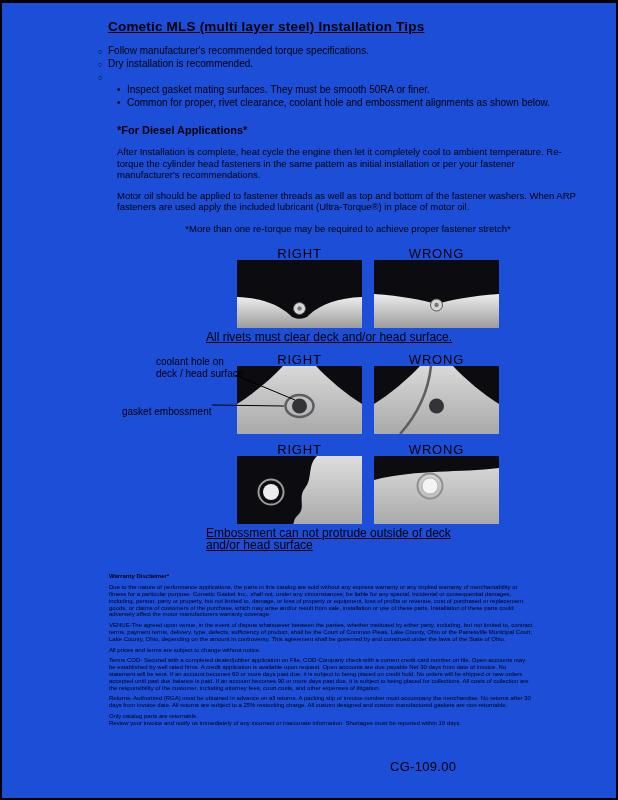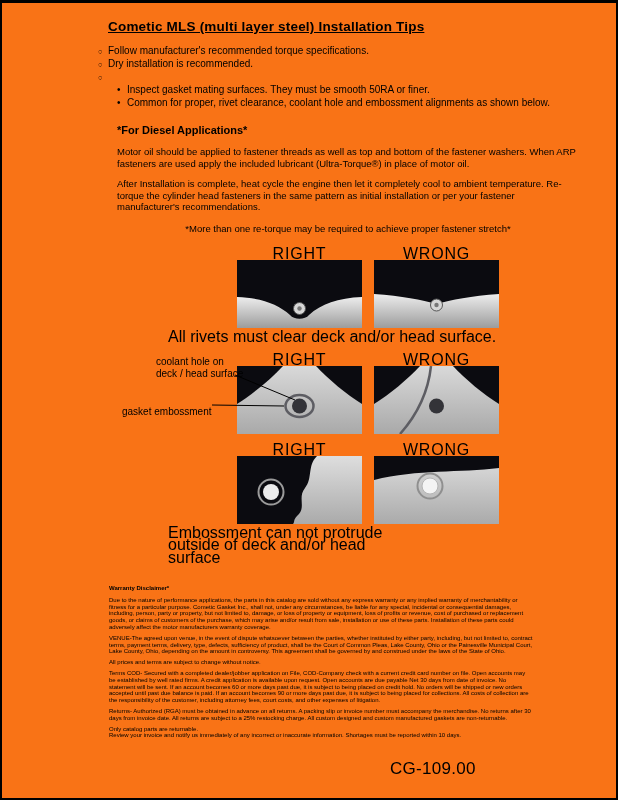--- a/index.html
+++ b/index.html
@@ -1,18 +1,18 @@
 <!DOCTYPE html>
 <html><head>
 <meta charset="utf-8">
 <style>
   html,body { margin:0; padding:0; background:#e8e8e8; }
   .page {
     position:relative; width:618px; height:800px; margin:0 auto;
-    background:#f97316; color:#000;
+    background:#1d4ed8; color:#000;
     border:2px solid #000; border-top-width:3px;
     box-sizing:border-box;
     font-family:"Liberation Sans", sans-serif;
     overflow:hidden;
   }
   .content { padding:16px 44px 0 96px; }
 
   h1.title {
     font-size:13.5px; font-weight:bold; text-decoration:underline;
     margin:0 0 11px 10px; letter-spacing:0.2px;
@@ -25,37 +25,37 @@
   .b-row .m2 { width:10px; font-size:10px; flex:0 0 10px; }
 
   .diesel { margin:15px 0 0 19px; }
   .diesel h2 { font-size:11px; font-weight:bold; margin:0 0 10px 0; }
   .diesel p { font-size:9.5px; line-height:11.5px; width:462px; margin:0 0 9px 0; }
   .diesel p.note { margin:10px 0 0 0;text-align:center; }
 
   .figures { margin-top:13px; }
   .fig-row { position:relative; margin-bottom:9px; }
   .fig-labels { display:flex; gap:12px; margin-left:139px; width:262px; }
-  .fig-labels span { flex:0 0 125px; text-align:center; font-size:16px; letter-spacing:0.8px; line-height:13px; }
+  .fig-labels span { flex:0 0 125px; text-align:center; font-size:13px; letter-spacing:0.8px; line-height:13px; }
   .fig-panels { display:flex; gap:12px; margin-left:139px; }
   .fig-panels svg { display:block; }
-  .fig-caption { margin:3px 0 0 70px; font-size:16px; line-height:12.5px; }
+  .fig-caption { margin:3px 0 0 108px; font-size:12px; line-height:12.5px;text-decoration:underline; }
   .fig-caption.narrow { width:252px; }
 
   .ann { position:absolute; font-size:10px; line-height:12px; }
   .ann1 { left:58px; top:3px; }
   .ann2 { left:24px; top:53px; }
   .leaders { position:absolute; left:0; top:0; pointer-events:none; }
 
   .disclaimer { margin:21px 0 0 11px; width:424px; font-size:6px; line-height:6.8px; }
   .disclaimer h3 { font-size:6px; font-weight:bold; margin:0 0 5px 0; }
   .disclaimer p { margin:0 0 4px 0; }
   .disclaimer p.tight { margin:0; }
 
-  .footer-code { position:absolute; left:388px; top:756px; font-size:17px; letter-spacing:0.3px; }
+  .footer-code { position:absolute; left:388px; top:756px; font-size:13px; letter-spacing:0.3px; }
 </style>
 </head>
 <body>
 
 <div class="page">
   <div class="content">
 
     <h1 class="title">Cometic MLS (multi layer steel) Installation Tips</h1>
 
     <div class="bullets">
@@ -75,22 +75,22 @@
         <span>Inspect gasket mating surfaces.  They must be smooth 50RA or finer.</span>
       </div>
       <div class="b-row sub">
         <span class="m2">•</span>
         <span>Common for proper, rivet clearance, coolant hole and embossment alignments as shown below.</span>
       </div>
     </div>
 
     <div class="diesel">
       <h2>*For Diesel Applications*</h2>
+      <p>After Installation is complete, heat cycle the engine then let it completely cool to ambient temperature. Re-torque the cylinder head fasteners in the same pattern as initial installation or per your fastener manufacturer's recommendations.</p>
       <p>Motor oil should be applied to fastener threads as well as top and bottom of the fastener washers. When ARP fasteners are used apply the included lubricant (Ultra-Torque®) in place of motor oil.</p>
-      <p>After Installation is complete, heat cycle the engine then let it completely cool to ambient temperature. Re-torque the cylinder head fasteners in the same pattern as initial installation or per your fastener manufacturer's recommendations.</p>
       <p class="note">*More than one re-torque may be required to achieve proper fastener stretch*</p>
     </div>
 
     <div class="figures">
 
       <div class="fig-row">
         <div class="fig-labels">
           <span>RIGHT</span>
           <span>WRONG</span>
         </div>

